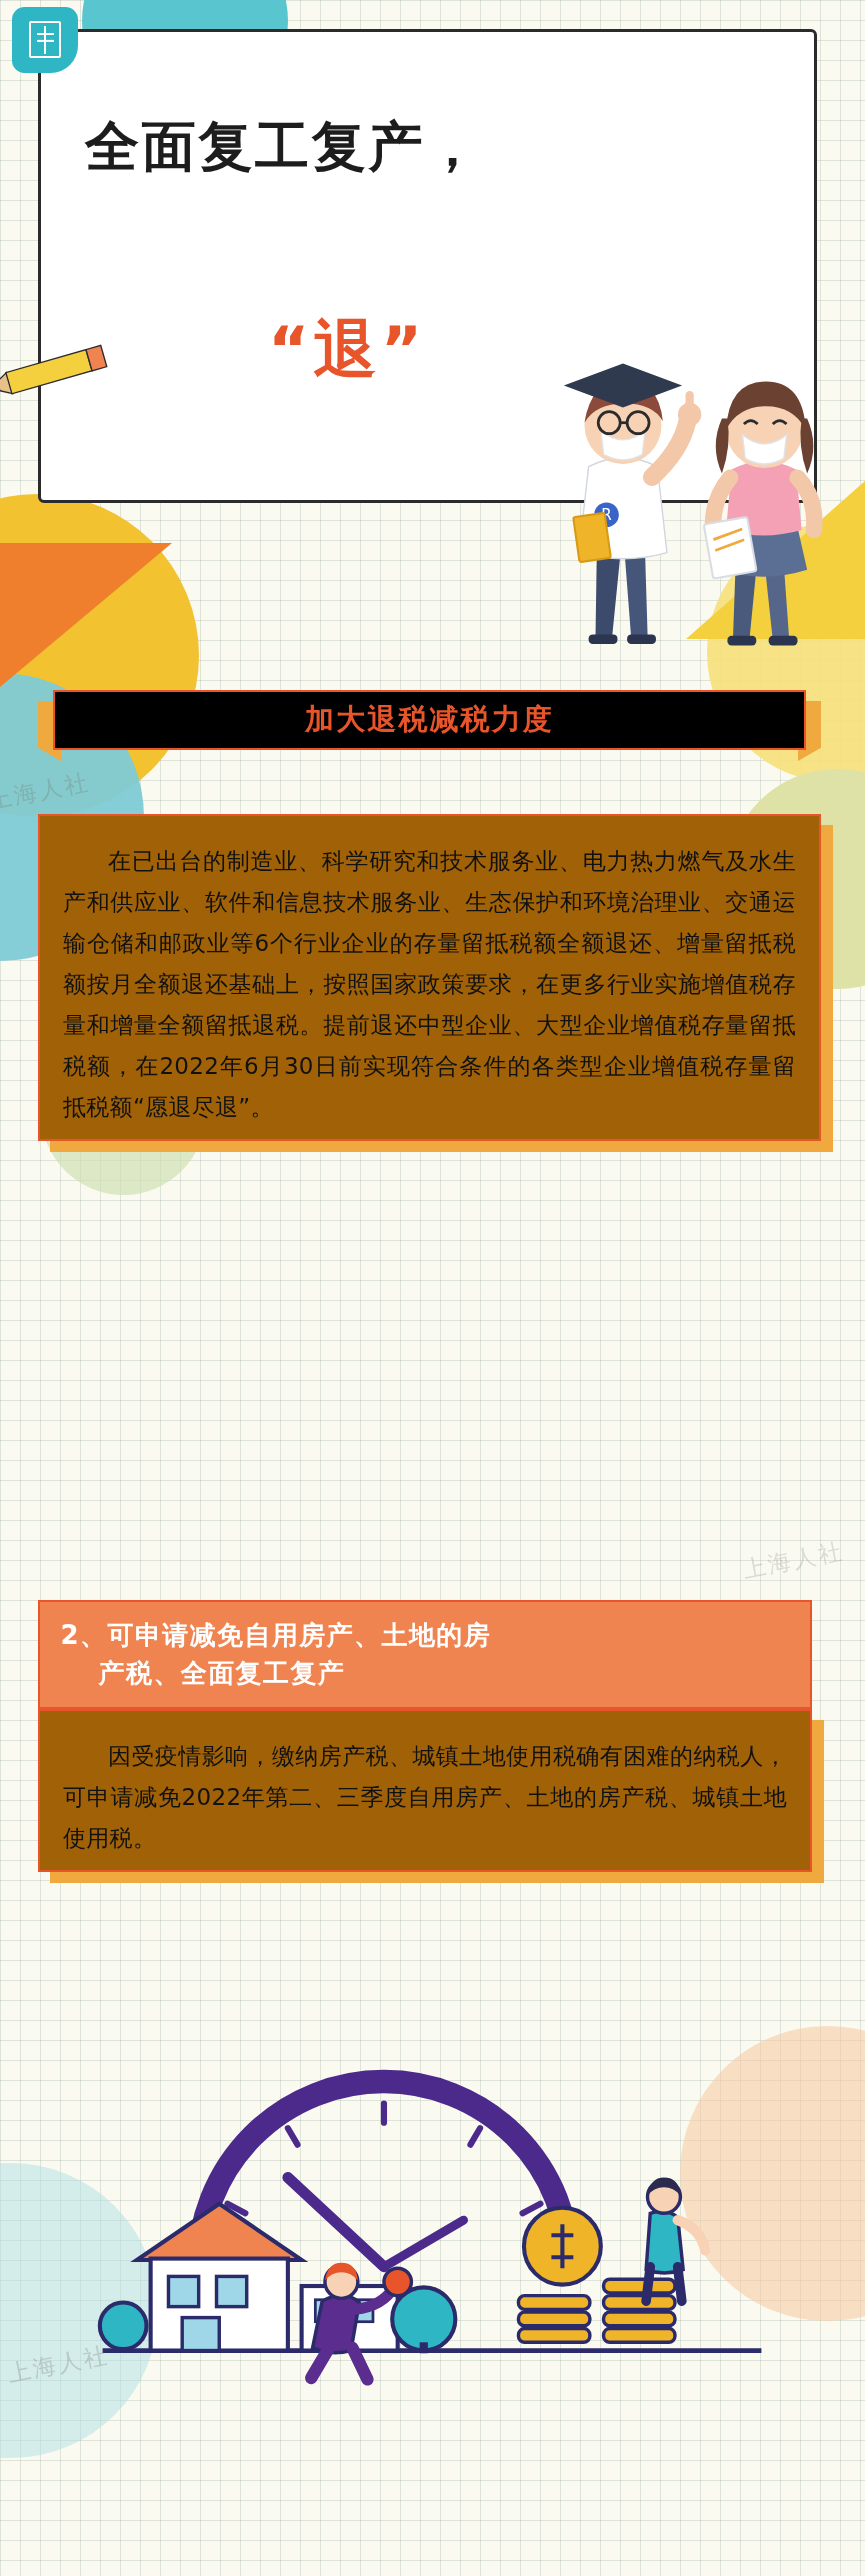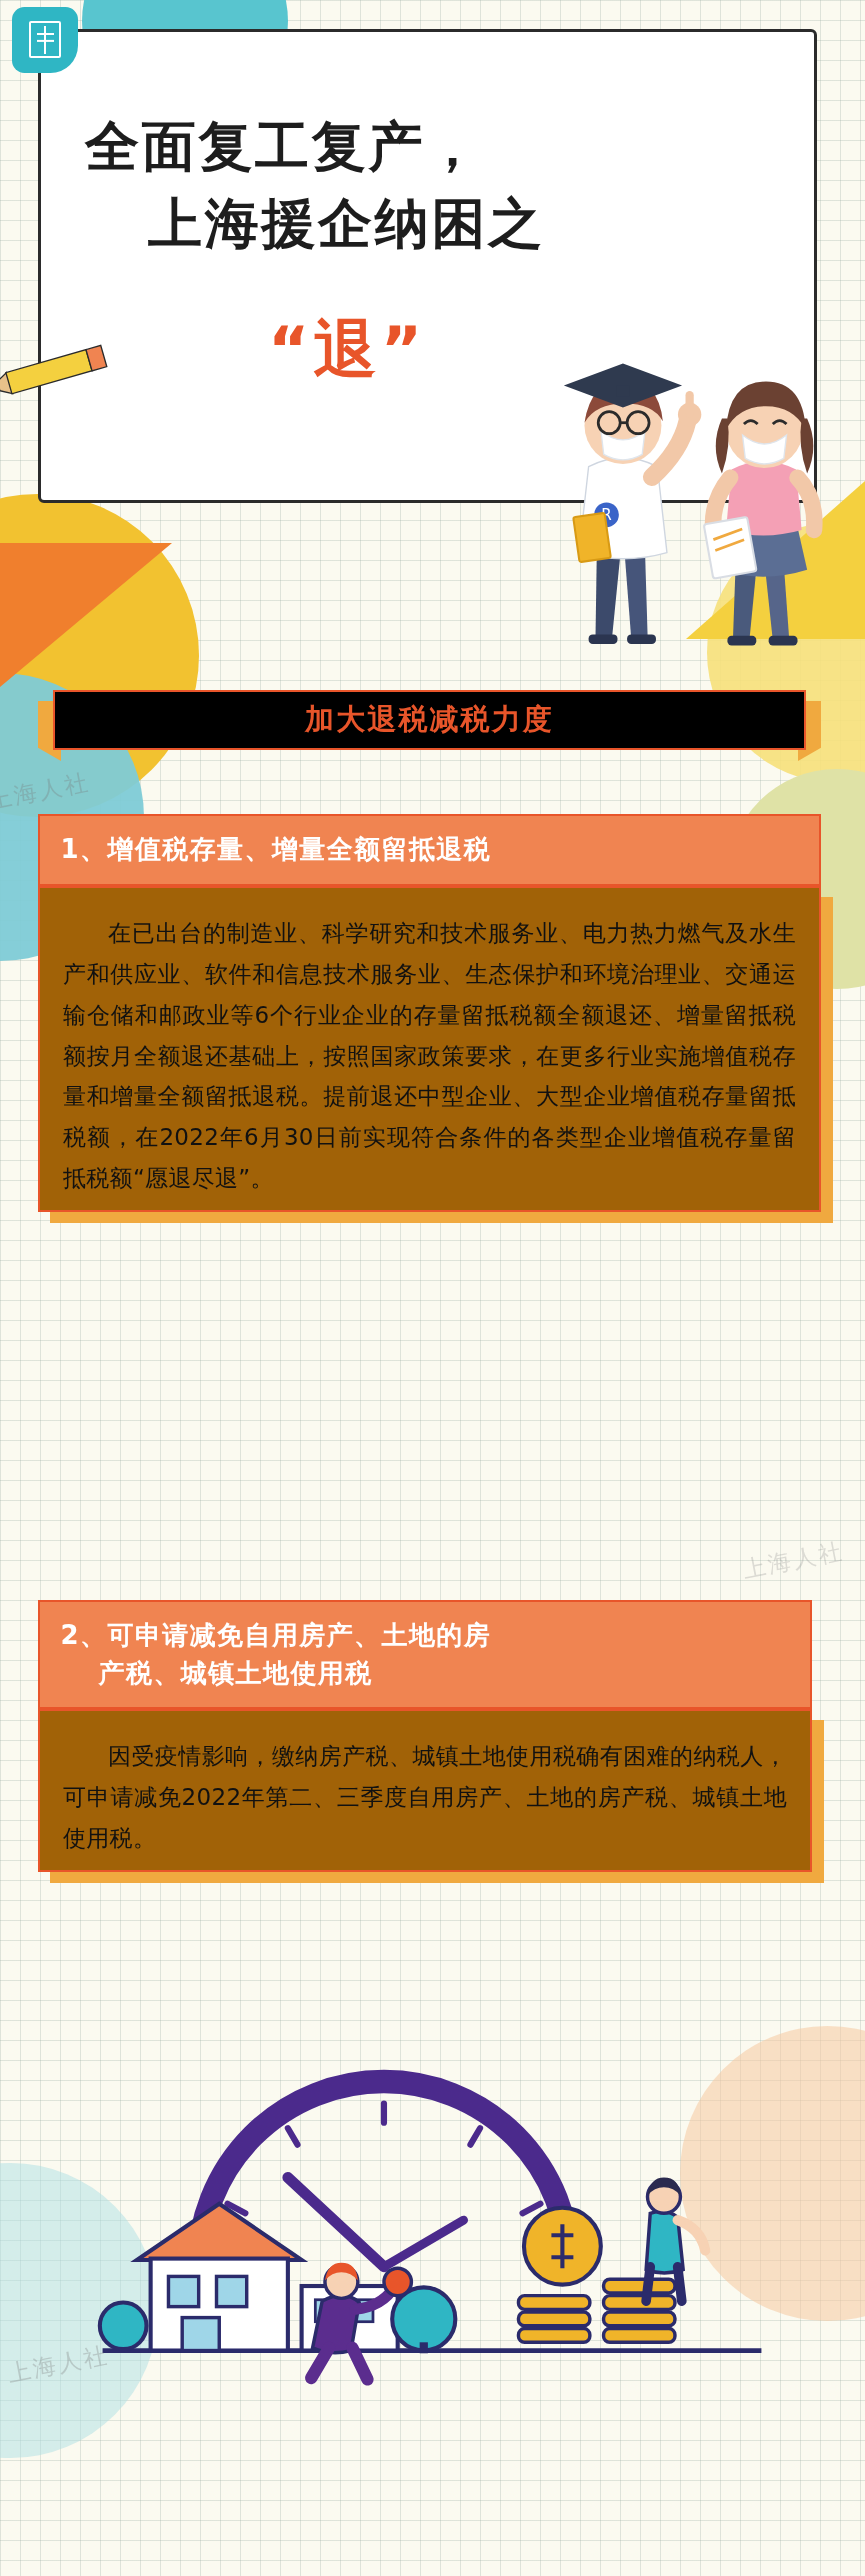--- a/index.html
+++ b/index.html
@@ -305,21 +305,20 @@
 <div class="blob blob-teal-top"></div>
 
 <div class="logo-badge">
   <div class="book"></div>
 </div>
 
 <div class="board">
   <div class="board-inner">
     <div class="headline">
       <span>全面复工复产，</span>
-      <span class="l2">上海援企纳困之</span>
     </div>
     <div class="headline-quote">
       <span class="quote-mark">“</span><span>退</span><span class="quote-mark">”</span>
     </div>
   </div>
 </div>
 
 <svg class="pencil" viewBox="0 0 360 90">
   <polygon points="0,45 60,12 60,78" fill="#e8c18a" stroke="#2b2b2b" stroke-width="4"></polygon>
   <polygon points="0,45 28,29 28,61" fill="#3a3a3a"></polygon>
@@ -383,35 +382,32 @@
 
 <div class="ribbon">
   <div class="ribbon-tail-l"></div>
   <div class="ribbon-tail-r"></div>
   <div class="ribbon-body">
     <span class="ribbon-title">加大退税减税力度</span>
   </div>
 </div>
 
 <div class="section" id="section-1">
-  <div class="sec-head">
-    <span>1、</span><span>增值税存量、增量全额留抵退税</span>
-  </div>
   <div class="sec-body-wrap">
     <div class="sec-body-shadow"></div>
     <div class="sec-body">
       <p>在已出台的制造业、科学研究和技术服务业、电力热力燃气及水生产和供应业、软件和信息技术服务业、生态保护和环境治理业、交通运输仓储和邮政业等6个行业企业的存量留抵税额全额退还、增量留抵税额按月全额退还基础上，按照国家政策要求，在更多行业实施增值税存量和增量全额留抵退税。提前退还中型企业、大型企业增值税存量留抵税额，在2022年6月30日前实现符合条件的各类型企业增值税存量留抵税额“愿退尽退”。</p>
     </div>
   </div>
 </div>
 
 <div class="section" id="section-2">
   <div class="sec-head">
     <span>2、</span><span>可申请减免自用房产、土地的房</span>
-    <span class="indent">产税、城镇土地使用税</span>
+    <span class="indent">产税、全面复工复产</span>
   </div>
   <div class="sec-body-wrap">
     <div class="sec-body-shadow"></div>
     <div class="sec-body">
       <p>因受疫情影响，缴纳房产税、城镇土地使用税确有困难的纳税人，可申请减免2022年第二、三季度自用房产、土地的房产税、城镇土地使用税。</p>
     </div>
   </div>
 </div>
 
 <svg class="illus-bottom" viewBox="0 0 1020 560">

